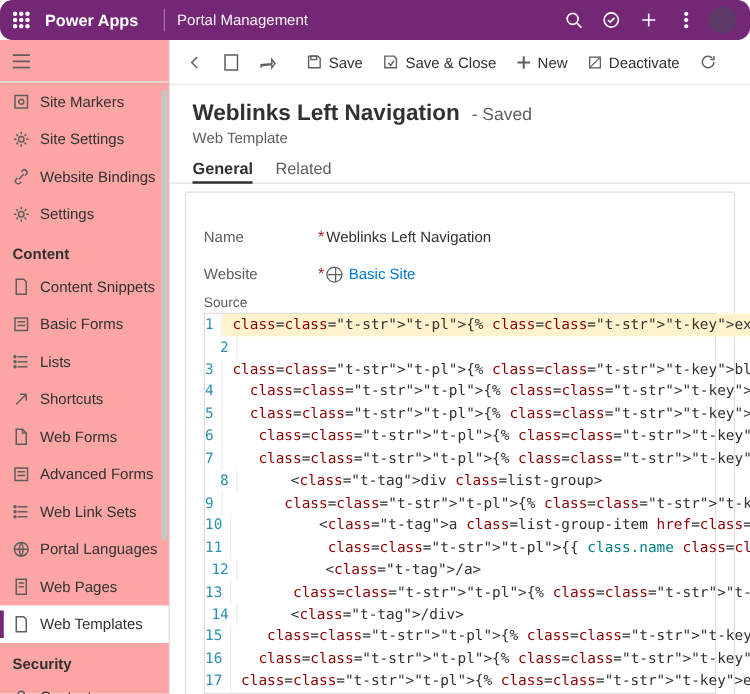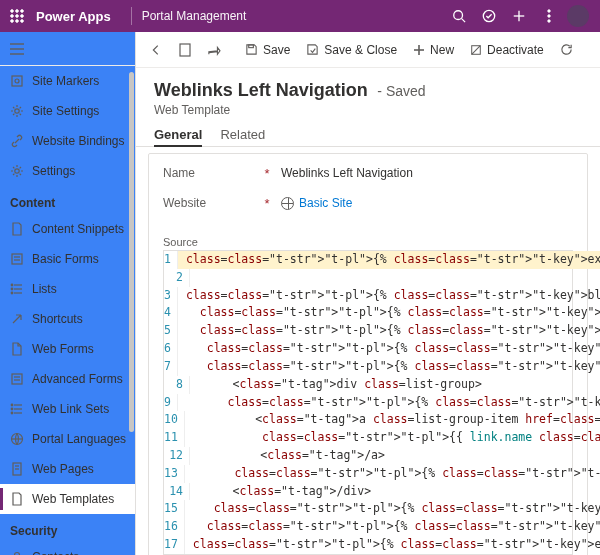--- a/index.html
+++ b/index.html
@@ -1,28 +1,28 @@
 <!DOCTYPE html>
 <html><head>
 <meta charset="utf-8">
 <style>
 * { box-sizing: border-box; margin: 0; padding: 0; }
 body { font-family: "Segoe UI", Arial, sans-serif; font-size: 13px; color: #323130; background: #fff; width: 600px; height: 555px; overflow: hidden; }
 
-.topbar { background: #742774; color: #fff; height: 32px; display: flex; align-items: center; padding: 0 8px; }
+.topbar { background: #742774; color: #fff; height: 32px; display: flex; align-items: center; padding: 0 8px; border-radius: 10px; }
 .topbar .waffle { width: 18px; height: 18px; display: inline-flex; align-items: center; justify-content: center; margin-right: 10px; }
 .topbar .brand { font-weight: 600; font-size: 13px; margin-right: 10px; }
 .topbar .divider { width: 1px; height: 18px; background: rgba(255,255,255,.35); margin: 0 10px; }
 .topbar .app { font-size: 12px; opacity: .95; }
 .topbar .spacer { flex: 1; }
 .topbar .tbtn { width: 30px; height: 32px; display: inline-flex; align-items: center; justify-content: center; cursor: pointer; }
 .topbar svg { stroke: #fff; fill: none; }
 
 .shell { display: flex; height: calc(555px - 32px); }
-.sidebar { width: 136px; border-right: 1px solid #e1dfdd; background: #3b82f6; display: flex; flex-direction: column; position: relative; }
+.sidebar { width: 136px; border-right: 1px solid #e1dfdd; background: #fca5a5; display: flex; flex-direction: column; position: relative; }
 .sidebar .hamburger { height: 34px; display: flex; align-items: center; padding-left: 10px; border-bottom: 1px solid #edebe9; }
 .sidebar .scroll { overflow-y: auto; flex: 1; }
 .sidebar .item { display: flex; align-items: center; gap: 8px; height: 30px; padding: 0 10px; font-size: 12px; color: #323130; cursor: pointer; white-space: nowrap; overflow: hidden; text-overflow: ellipsis; }
 .sidebar .section { padding: 10px 10px 4px; font-size: 12px; font-weight: 600; color: #323130; }
 .sidebar .item.active { background: #fff; position: relative; }
 .sidebar .item.active::before { content: ""; position: absolute; left: 0; top: 4px; bottom: 4px; width: 3px; background: #742774; }
 .sidebar .ficon { width: 14px; height: 14px; flex:0 0 14px; display: inline-flex; align-items: center; justify-content: center; }
 .sidebar .ficon svg { stroke: #605e5c; fill: none; }
 .sbar-scroll { position:absolute; right:1px; top:40px; width:5px; height:360px; background:#c8c6c4; border-radius:3px; }
 
@@ -37,21 +37,21 @@
 .header h1 { font-size: 18px; font-weight: 600; display: inline; }
 .header .saved { font-size: 14px; color: #605e5c; margin-left: 6px; }
 .header .sub { font-size: 12px; color: #605e5c; margin-top: 2px; }
 
 .tabs { display: flex; gap: 18px; padding: 10px 18px 0; border-bottom: 1px solid #e1dfdd; }
 .tab { font-size: 13px; padding-bottom: 3px; cursor: pointer; color: #605e5c; }
 .tab.active { color: #323130; font-weight: 600; border-bottom: 2px solid #323130; margin-bottom: -1px; }
 
 .form { padding: 6px 12px 10px; overflow:auto; flex:1; }
 .card { border: 1px solid #e1dfdd; border-radius: 2px; padding: 12px 14px 10px; }
-.row { display: flex; align-items: flex-start; min-height: 30px; gap: 10px; }
+.row { display: flex; align-items: flex-end; min-height: 30px; }
 .row .lbl { width: 90px; font-size: 12px; color: #605e5c; }
 .row .req { color: #a4262c; width: 8px; text-align:center; }
 .row .val { font-size: 12px; }
 .row .link { color: #0078d4; cursor: pointer; display: inline-flex; align-items:center; gap:5px; }
 .globe { width:13px;height:13px;border:1.2px solid #605e5c;border-radius:50%;position:relative;display:inline-block; }
 .globe::before{content:"";position:absolute;left:0;right:0;top:50%;height:1px;background:#605e5c;}
 .globe::after{content:"";position:absolute;top:0;bottom:0;left:50%;width:1px;background:#605e5c;}
 
 .src-lbl { font-size: 11px; color: #605e5c; margin: 10px 0 2px; }
 .editor { border: 1px solid #e1dfdd; font-family: Consolas, Menlo, monospace; font-size: 11.5px; line-height: 1.55; background: #fff; }
@@ -392,21 +392,21 @@
             <div class="eline">
               <div class="gut">9</div>
               <div class="code">      <span <span="" class="t-attr">class</span>=<span <span="" class="t-attr">class</span>="t-str"&gt;"t-pl"&gt;{% <span <span="" class="t-attr">class</span>=<span <span="" class="t-attr">class</span>="t-str"&gt;"t-key"&gt;for link =="t-str"&gt;"t-key"&gt;in  =="t-str"&gt;"t-pl"&gt;%}</div>
             </div>
             <div class="eline">
               <div class="gut">10</div>
               <div class="code">         &lt;<span <span="" class="t-attr">class</span>="t-tag"&gt;a <span class="t-attr">class</span>=list-group-item <span class="t-attr">href</span>=<span <span="" class="t-attr">class</span>=="t-str"&gt;"t-pl"&gt;{{  =="t-str"&gt;"t-pl"&gt;}}&gt;</div>
             </div>
             <div class="eline">
               <div class="gut">11</div>
-              <div class="code">          <span <span="" class="t-attr">class</span>=<span <span="" class="t-attr">class</span>="t-str"&gt;"t-pl"&gt;{{ <span class="t-var">link.name</span> <span <span="" class="t-attr">class</span>=<span <span="" class="t-attr">class</span>="t-str"&gt;"t-pl"&gt;}}</div>
+              <div class="code">          <span <span="" class="t-attr">class</span>=<span <span="" class="t-attr">class</span>="t-str"&gt;"t-pl"&gt;{{ <span class="t-var">class.name</span> <span <span="" class="t-attr">class</span>=<span <span="" class="t-attr">class</span>="t-str"&gt;"t-pl"&gt;}}</div>
             </div>
             <div class="eline">
               <div class="gut">12</div>
               <div class="code">         &lt;<span <span="" class="t-attr">class</span>="t-tag"&gt;/a&gt;</div>
             </div>
             <div class="eline">
               <div class="gut">13</div>
               <div class="code">      <span <span="" class="t-attr">class</span>=<span <span="" class="t-attr">class</span>="t-str"&gt;"t-pl"&gt;{% <span <span="" class="t-attr">class</span>=<span <span="" class="t-attr">class</span>="t-str"&gt;"t-key"&gt;endfor =="t-str"&gt;"t-pl"&gt;%}</div>
             </div>
             <div class="eline">

